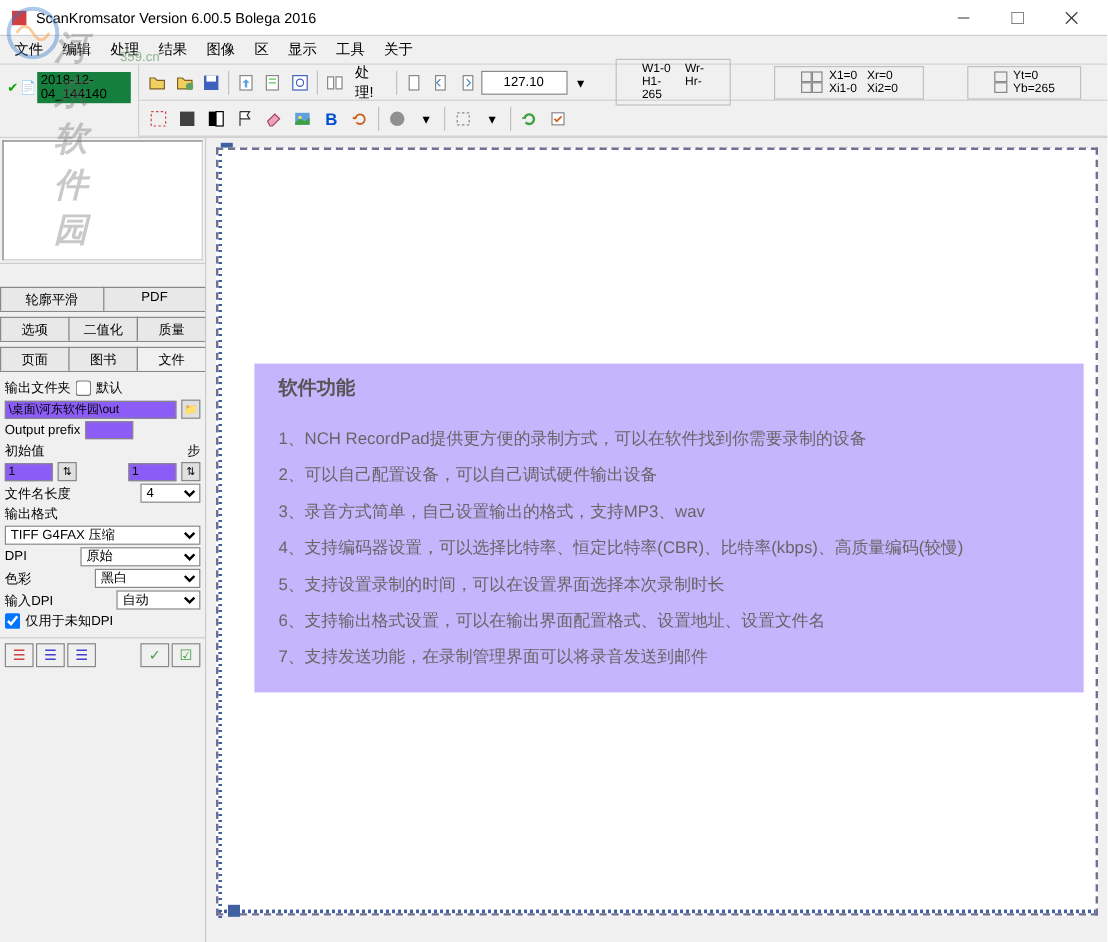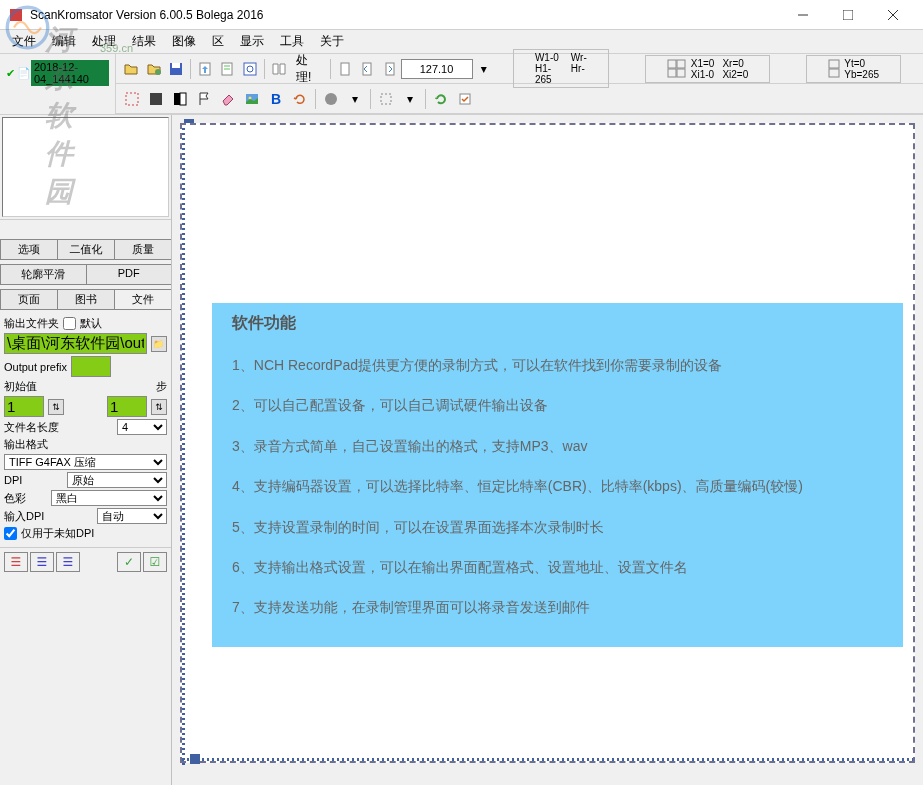--- a/index.html
+++ b/index.html
@@ -41,40 +41,40 @@
     .scroll-area { height: 100px; background: #fff; border: 1px inset #ccc; margin: 2px; overflow: auto; }
     .scroll-h { height: 16px; border-top: 1px solid #ccc; background: #f0f0f0; }
     
     .tabs { display: flex; flex-wrap: wrap; border-bottom: 1px solid #888; margin-top: 4px; }
     .tab { padding: 2px 8px; border: 1px solid #888; border-bottom: none; margin-right: -1px; background: #e8e8e8; cursor: pointer; font-size: 11px; flex: 1; text-align: center; }
     .tab.active { background: #f0f0f0; }
     
     .panel { padding: 4px; font-size: 11px; }
     .panel-row { display: flex; align-items: center; margin: 2px 0; gap: 4px; }
     .panel-label { white-space: nowrap; }
-    .panel-input { border: 1px solid #888; padding: 1px 2px; font-size: 15px; background: #84cc16; }
+    .panel-input { border: 1px solid #888; padding: 1px 2px; font-size: 10px; background: #8b5cf6; }
     .panel-input.sm { width: 40px; }
     .panel-input.full { flex: 1; width: 100%; }
     .panel-select { border: 1px solid #888; padding: 0; font-size: 11px; background: #fff; }
     .btn-icon { width: 16px; height: 16px; border: 1px solid #888; background: #e0e0e0; cursor: pointer; font-size: 9px; display: flex; align-items: center; justify-content: center; }
     
     .icon-row { display: flex; gap: 2px; padding: 4px; border-top: 1px solid #ccc; }
     .list-icon { width: 24px; height: 20px; border: 1px solid #888; display: flex; align-items: center; justify-content: center; cursor: pointer; }
     
     .info-text { padding: 4px; font-size: 10px; font-family: monospace; line-height: 1.3; }
     
     .canvas-area { flex: 1; background: #f0f0f0; overflow: auto; position: relative; }
     .canvas-border { border: 2px dashed #707090; margin: 8px; background: #fff; min-height: 640px; position: relative; }
     .canvas-ruler-v { position: absolute; left: 8px; top: 8px; width: 3px; height: 640px; background: repeating-linear-gradient(0deg, #4060a0 0, #4060a0 2px, transparent 2px, transparent 5px); }
     .canvas-ruler-h { position: absolute; left: 8px; top: 8px; height: 3px; width: calc(100% - 16px); background: repeating-linear-gradient(90deg, #4060a0 0, #4060a0 2px, transparent 2px, transparent 5px); }
     .canvas-marker { position: absolute; width: 10px; height: 10px; background: #4060a0; }
     
-    .document { position: absolute; top: 178px; left: 30px; right: 10px; background: #7dd3fc; padding: 10px 20px; }
+    .document { position: absolute; top: 178px; left: 30px; right: 10px; background: #c4b5fd; padding: 10px 20px; }
     .doc-title { font-size: 16px; font-weight: bold; color: #555; margin-bottom: 20px; }
-    .doc-line { font-size: 14px; color: #666; margin: 18px 0; line-height: 1.6; }
+    .doc-line { font-size: 14px; color: #666; margin: 8px 0; line-height: 1.6; }
     
     svg { display: block; }
   </style>
 </head>
 <body>
 
 <div class="watermark">
   <svg class="watermark-logo" viewBox="0 0 40 40">
     <circle cx="20" cy="20" r="18" fill="none" stroke="rgba(50,120,200,0.4)" stroke-width="3"></circle>
     <path d="M 8 20 Q 14 10 20 20 T 32 20" fill="none" stroke="rgba(255,150,50,0.5)" stroke-width="2"></path>
@@ -301,27 +301,27 @@
     </div>
   </div>
 </div>
 
 <div class="main-area">
   <div class="sidebar">
     <div class="scroll-area"></div>
     <div class="scroll-h"></div>
 
     <div class="tabs">
+      <div class="tab">轮廓平滑</div>
+      <div class="tab">PDF</div>
+    </div>
+    <div class="tabs">
       <div class="tab">选项</div>
       <div class="tab">二值化</div>
       <div class="tab">质量</div>
-    </div>
-    <div class="tabs">
-      <div class="tab">轮廓平滑</div>
-      <div class="tab">PDF</div>
     </div>
     <div class="tabs">
       <div class="tab">页面</div>
       <div class="tab">图书</div>
       <div class="tab active">文件</div>
     </div>
 
     <div class="panel">
       <div class="panel-row">
         <span class="panel-label">输出文件夹</span>
@@ -355,21 +355,21 @@
       </div>
       <div class="panel-row">
         <select class="panel-select" style="width:100%"><option>TIFF G4FAX 压缩</option></select>
       </div>
       <div class="panel-row">
         <span class="panel-label">DPI</span>
         <select class="panel-select" style="margin-left:auto;width:100px"><option>原始</option></select>
       </div>
       <div class="panel-row">
         <span class="panel-label">色彩</span>
-        <select class="panel-select" style="margin-left:auto;width:116px"><option>黑白</option></select>
+        <select class="panel-select" style="margin-left:auto;width:88px"><option>黑白</option></select>
       </div>
       <div class="panel-row">
         <span class="panel-label">输入DPI</span>
         <select class="panel-select" style="margin-left:auto;width:70px"><option>自动</option></select>
       </div>
       <div class="panel-row">
         <input type="checkbox" checked="" style="">
         <span>仅用于未知DPI</span>
       </div>
     </div>

